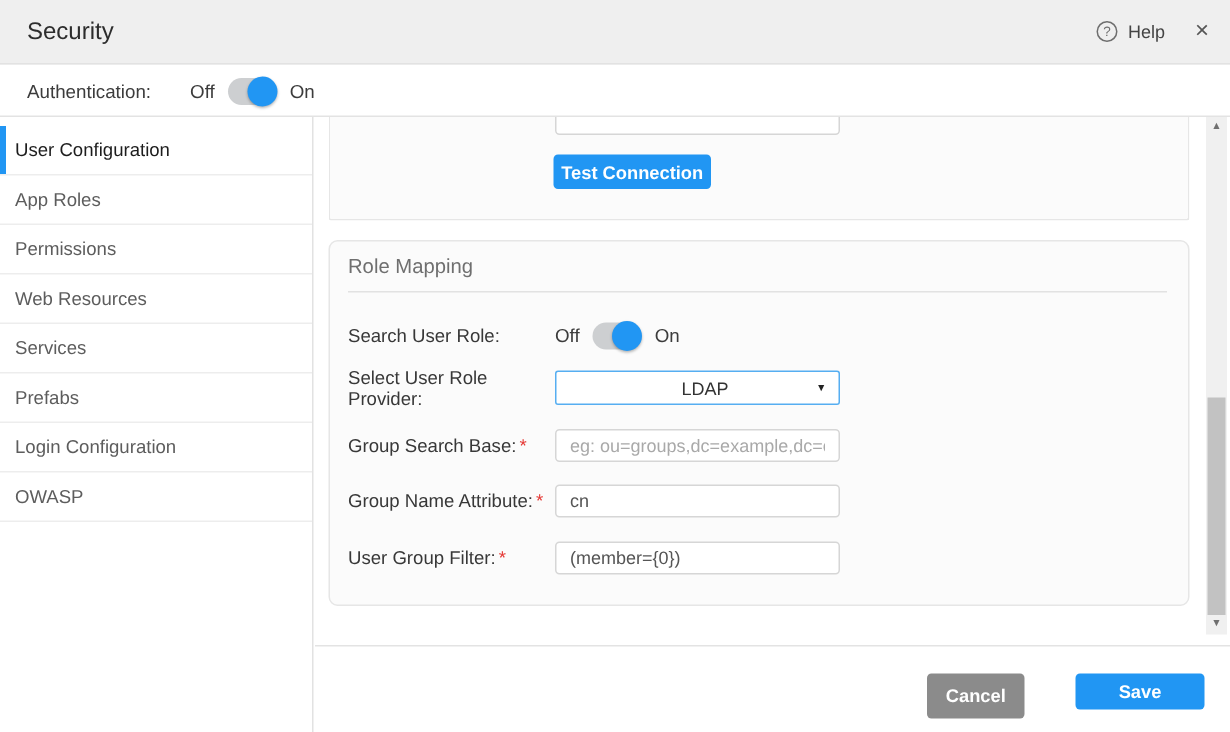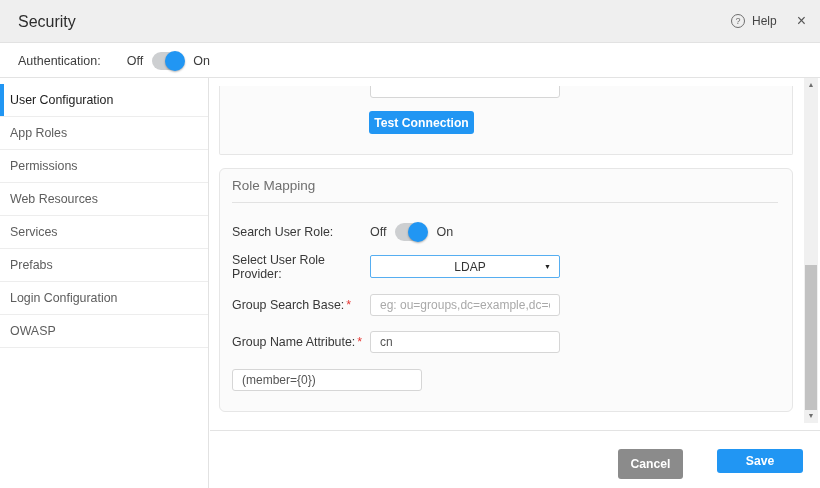--- a/index.html
+++ b/index.html
@@ -23,21 +23,21 @@
 
   
   .sidebar { position:absolute; left:0; top:78px; bottom:0; width:209px; background:#fff; border-right:1px solid #e2e2e2; }
   .sidebar-list { margin-top:6px; }
   .side-item { position:relative; height:33px; line-height:32px; padding-left:10px; color:#5d5d5d; border-bottom:1px solid #ededed; font-size:12.4px; cursor:pointer; }
   .side-item.active { color:#1d1d1d; }
   .side-item.active .active-bar { position:absolute; left:0; top:0; bottom:0; width:4px; background:#2196f3; }
 
   
   .content { position:absolute; left:210px; top:78px; width:610px; height:410px; background:#fff; }
-  .scroll-area { position:absolute; left:0; top:8px; width:594px; height:352px; overflow:hidden; }
+  .scroll-area { position:absolute; left:0; top:0; width:594px; height:352px; overflow:hidden; }
   .card { position:relative; margin-left:9px; width:574px; background:#fbfbfb; border:1px solid #e6e6e6; border-radius:6px; }
   .card-top { height:69px; border-top:none; border-radius:0 0 2px 2px; }
   .partial-input { position:absolute; left:150px; top:-10px; width:190px; height:22px; }
   .btn { border:none; border-radius:3px; color:#fff; font-family:"Liberation Sans", sans-serif; font-size:12.2px; font-weight:bold; cursor:pointer; }
   .btn-test { position:absolute; left:149px; top:25px; width:105px; height:23px; background:#2196f3; }
 
   .card-role { margin-top:13px; height:244px; }
   .section-title { position:absolute; left:12px; top:9px; font-size:13.5px; font-weight:400; color:#6f6f6f; }
   .section-sep { position:absolute; left:12px; top:33px; width:546px; height:1px; background:#e2e2e2; }
 
@@ -135,20 +135,21 @@
           <span class="f-label"><span>Group Search Base:</span><span class="req">*</span></span>
           <input class="text-input" type="text" placeholder="eg: ou=groups,dc=example,dc=com" style="">
         </div>
 
         <div class="form-row row-attr">
           <span class="f-label"><span>Group Name Attribute:</span><span class="req">*</span></span>
           <input class="text-input" type="text" value="cn" style="">
         </div>
 
         <div class="form-row row-filter">
+          <span class="f-label"><span>User Group Filter:</span><span class="req">*</span></span>
           <input class="text-input" type="text" value="(member={0})" style="">
         </div>
       </div>
 
     </div>
 
     <div class="scrollbar">
       <div class="sb-arrow sb-up">▲</div>
       <div class="sb-thumb"></div>
       <div class="sb-arrow sb-down">▼</div>

